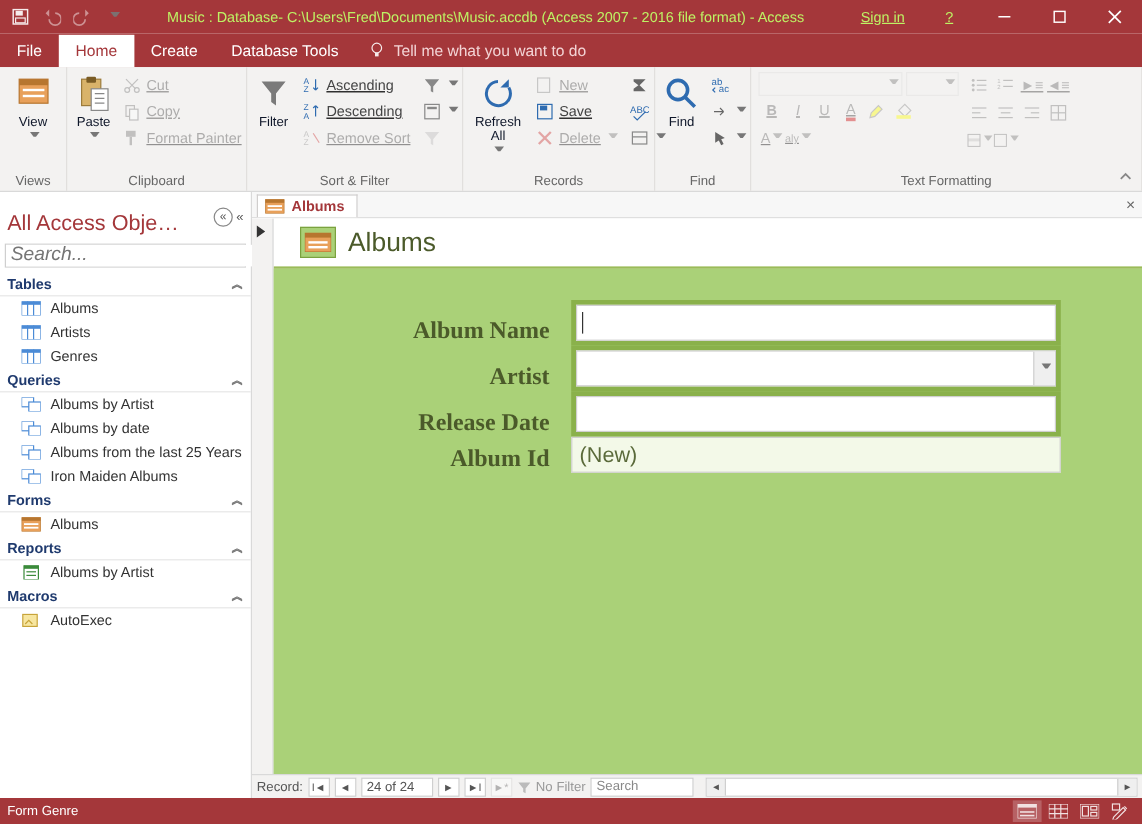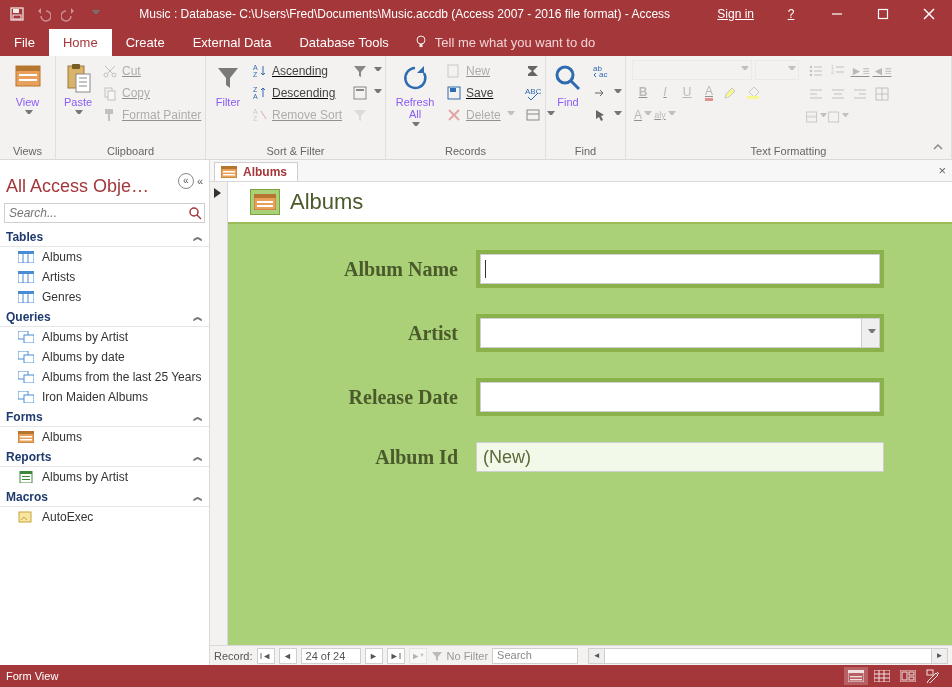--- a/index.html
+++ b/index.html
@@ -1,19 +1,19 @@
 <!DOCTYPE html>
 <html><head>
 <meta charset="utf-8">
 <style>
   * { box-sizing: border-box; margin: 0; padding: 0; font-family: "Segoe UI", Arial, sans-serif; }
   html, body { width: 952px; height: 687px; overflow: hidden; background: #fff; }
 
   
-  .titlebar { background:#a4373a; height:28px; display:flex; align-items:center; color:#ffffff; font-size:12px; }
+  .titlebar { background:#a4373a; height:28px; display:flex; align-items:center; color:#bef264; font-size:12px; }
   .titlebar .qat { display:flex; align-items:center; gap:4px; padding-left:6px; }
   .titlebar .qat .qbtn { width:22px; height:22px; display:flex; align-items:center; justify-content:center; opacity:.9; cursor:default; }
   .titlebar .qat .qbtn.dim { opacity:.45; }
   .titlebar .title { flex:1; text-align:center; padding:0 8px; white-space:nowrap; overflow:hidden; text-overflow:ellipsis;}
   .titlebar .right { display:flex; align-items:center;text-decoration:underline; }
   .titlebar .signin { padding:0 14px; cursor:default;}
   .titlebar .wbtn { width:46px; height:28px; display:flex; align-items:center; justify-content:center; cursor:default;}
   .titlebar svg { display:block; }
 
   
@@ -22,60 +22,60 @@
   .tab.file { font-size:13px; }
   .tab.active { background:#fff; color:#a4373a; }
   .tellme { display:flex; align-items:center; gap:6px; color:#f3d4d5; font-size:13px; padding:6px 10px; cursor:text;}
   .tellme svg { opacity:.9; }
 
   
   .ribbon { background:#f3f2f1; border-bottom:1px solid #d9d9d9; height:104px; display:flex; font-size:12px; position:relative;}
   .group { border-right:1px solid #e1dfdd; display:flex; flex-direction:column; justify-content:space-between; padding:4px 6px 0 6px;}
   .group .body { display:flex; align-items:flex-start; gap:6px; flex:1;}
   .group .label { text-align:center; color:#666; font-size:11px; padding:2px 0 2px 0; position:relative; }
-  .bigbtn { display:flex; flex-direction:column; align-items:center; justify-content:flex-start; width:46px; padding-top:2px; color:#8b5cf6; cursor:default; gap:2px;}
+  .bigbtn { display:flex; flex-direction:column; align-items:center; justify-content:flex-start; width:46px; padding-top:2px; color:#0f172a; cursor:default; gap:2px;}
   .bigbtn .cap{font-size:11px; line-height:12px; text-align:center;}
   .smallrow{display:flex; align-items:center; gap:4px; color:#444; height:22px; padding:0 2px; cursor:default; white-space:nowrap;}
   .smallrow.dim, .bigbtn.dim, .tinybtn.dim{opacity:.4; cursor:default;}
   .stackcol{display:flex; flex-direction:column; justify-content:center;text-decoration:underline;}
   .tinybtn{width:22px;height:22px;display:flex;align-items:center;justify-content:center;color:#666;cursor:default;}
   .dd-caret{width:8px;height:8px; margin-left:2px;}
   .dd-caret::after{content:"";display:block;border-left:3px solid transparent;border-right:3px solid transparent;border-top:4px solid #777;}
   .collapse-rib{position:absolute; right:6px; bottom:4px; width:16px;height:16px; display:flex;align-items:center;justify-content:center; color:#888; cursor:default;}
 
   
   .content { display:flex; height: calc(687px - 28px - 28px - 104px - 22px); }
 
   
   .navpane { width:210px; border-right:1px solid #d9d9d9; background:#fff; display:flex; flex-direction:column; font-size:12px;}
   .navhead { display:flex; align-items:center; justify-content:space-between; padding:4px 6px; color:#a4373a; font-size:18px;}
   .navhead .tt{white-space:nowrap; overflow:hidden; text-overflow:ellipsis; font-weight:400;margin-top:12px;}
   .navhead .round{width:16px;height:16px;border:1px solid #888;border-radius:50%;display:flex;align-items:center;justify-content:center;font-size:10px;color:#555; margin:0 3px; cursor:default;}
   .navsearch{display:flex; align-items:center; border:1px solid #cfcfcf; margin:2px 4px 4px 4px; height:20px;}
-  .navsearch input{flex:1; border:none; outline:none; font-size:12px; font-style:italic; color:#a21caf; padding:0 4px; height:18px;}
+  .navsearch input{flex:1; border:none; outline:none; font-size:16px; font-style:italic; color:#a21caf; padding:0 4px; height:18px;}
   .navsearch .mag{width:18px;display:flex;align-items:center;justify-content:center;color:#a4373a; cursor:default;}
   .navgroup-h{display:flex;justify-content:space-between; align-items:center; padding:3px 6px 2px 6px; color:#1f3a6e; font-weight:600; cursor:default;}
   .navgroup-h .chev{color:#777; font-size:10px; cursor:default;}
   .navgroup-h{border-bottom:1px solid #e6e6e6;text-align:center;}
   .navitem{display:flex; align-items:center; gap:8px; padding:3px 6px 3px 18px; color:#333; cursor:default;}
   .navitem .obj-ico{width:16px;height:14px; display:flex;align-items:center;justify-content:center;}
 
   
   .docarea{flex:1; display:flex; flex-direction:column; background:#ececec; position:relative; min-width:0;}
   .doctabs{height:22px; background:#f7f7f7; border-bottom:1px solid #d9d9d9; display:flex; align-items:flex-end; padding-left:4px; position:relative;}
   .doctab{display:flex; align-items:center; gap:6px; background:#fff;border:1px solid #d0cecd; border-bottom:none; padding:2px 10px 2px 6px; font-size:12px; color:#a4373a; font-weight:600; cursor:default;}
   .doctabs .closeall{position:absolute; right:6px; top:3px; color:#666; font-size:13px; cursor:default;}
   .formwrap{flex:1; overflow:hidden; position:relative; background:#fff;}
   .formhdr{height:42px; background:#fff; border-bottom:2px solid #9bbb59; display:flex; align-items:center; gap:10px; padding-left:40px;}
   .formhdr .hico{width:30px;height:26px;background:#aad178;border:1px solid #7ba23f;display:flex;align-items:center;justify-content:center;}
   .formhdr .htxt{font-size:22px; color:#4b5a2a;}
   .recsel{position:absolute; left:0; top:0; width:18px; height:100%; background:#f3f2f1; border-right:1px solid #d9d9d9;}
   .recsel .tri{position:absolute; left:4px; top:6px; width:0;height:0;border-top:5px solid transparent;border-bottom:5px solid transparent;border-left:7px solid #333;}
   .formbody{position:absolute; left:18px; right:0; top:42px; bottom:0; background:#aad178; padding:26px 28px; overflow:auto;}
-  .frow{display:flex; align-items:center; margin-bottom:26px;}
+  .frow{display:flex; align-items:flex-end; }
   .flabel{width:220px; text-align:right; padding-right:18px; font-family:"Comic Sans MS","Segoe Script",cursive; font-weight:700; font-size:20px; color:#4b5a2a;}
   .fcellwrap{padding:4px; background:#8ab14b; display:inline-block;}
   .fcell{width:400px; height:30px; background:#fff; border:1px solid #cfcfcf; display:flex; align-items:center; position:relative;}
   .fcell .caret-in{position:absolute; left:4px; top:5px; width:1px; height:18px; background:#333;}
   .fcell.combo .ddbtn{position:absolute; right:0; top:0; width:18px; height:100%; border-left:1px solid #cfcfcf; background:#efefef; display:flex; align-items:center; justify-content:center; cursor:default;}
   .frow.noborder .fcellwrap{background:transparent; padding:0;}
   .frow.noborder .fcell{width:408px; border:1px solid #cfcfcf; background:#f3f9e8;}
   .fval{padding-left:6px; font-size:18px; color:#5a6a3a;}
 
   
@@ -147,21 +147,20 @@
           <line x1="11" y1="1" x2="1" y2="11" stroke="#fff" stroke-width="1.4"></line>
         </svg>
       </div>
   </div>
 </div>
 
 <div class="tabstrip">
   <div class="tab file">File</div>
   <div class="tab active">Home</div>
   <div class="tab">Create</div>
-  <div class="tab">External Data</div>
   <div class="tab">Database Tools</div>
   <div class="tellme">
     <svg class="i16" viewBox="0 0 16 16">
         <circle cx="8" cy="6" r="4" fill="none" stroke="#fff"></circle>
         <rect x="6.5" y="10" width="3" height="3" fill="#fff"></rect>
       </svg>
     <span>Tell me what you want to do</span>
   </div>
 </div>
 
@@ -731,21 +730,21 @@
       <span class="search">Search</span>
       <div class="hscroll">
           <div class="l">◄</div>
           <div class="r">►</div>
         </div>
     </div>
   </div>
 </div>
 
 <div class="statusbar">
-  <span>Form View</span>
+  <span>Form Genre</span>
   <div class="views">
     <div class="vb active">
         <svg width="16" height="12">
           <rect x="0" y="0" width="16" height="12" fill="none" stroke="#fff"></rect>
           <rect x="0" y="0" width="16" height="3" fill="#fff"></rect>
           <rect x="2" y="6" width="12" height="1.3" fill="#fff"></rect>
           <rect x="2" y="9" width="12" height="1.3" fill="#fff"></rect>
         </svg>
       </div>
     <div class="vb">

